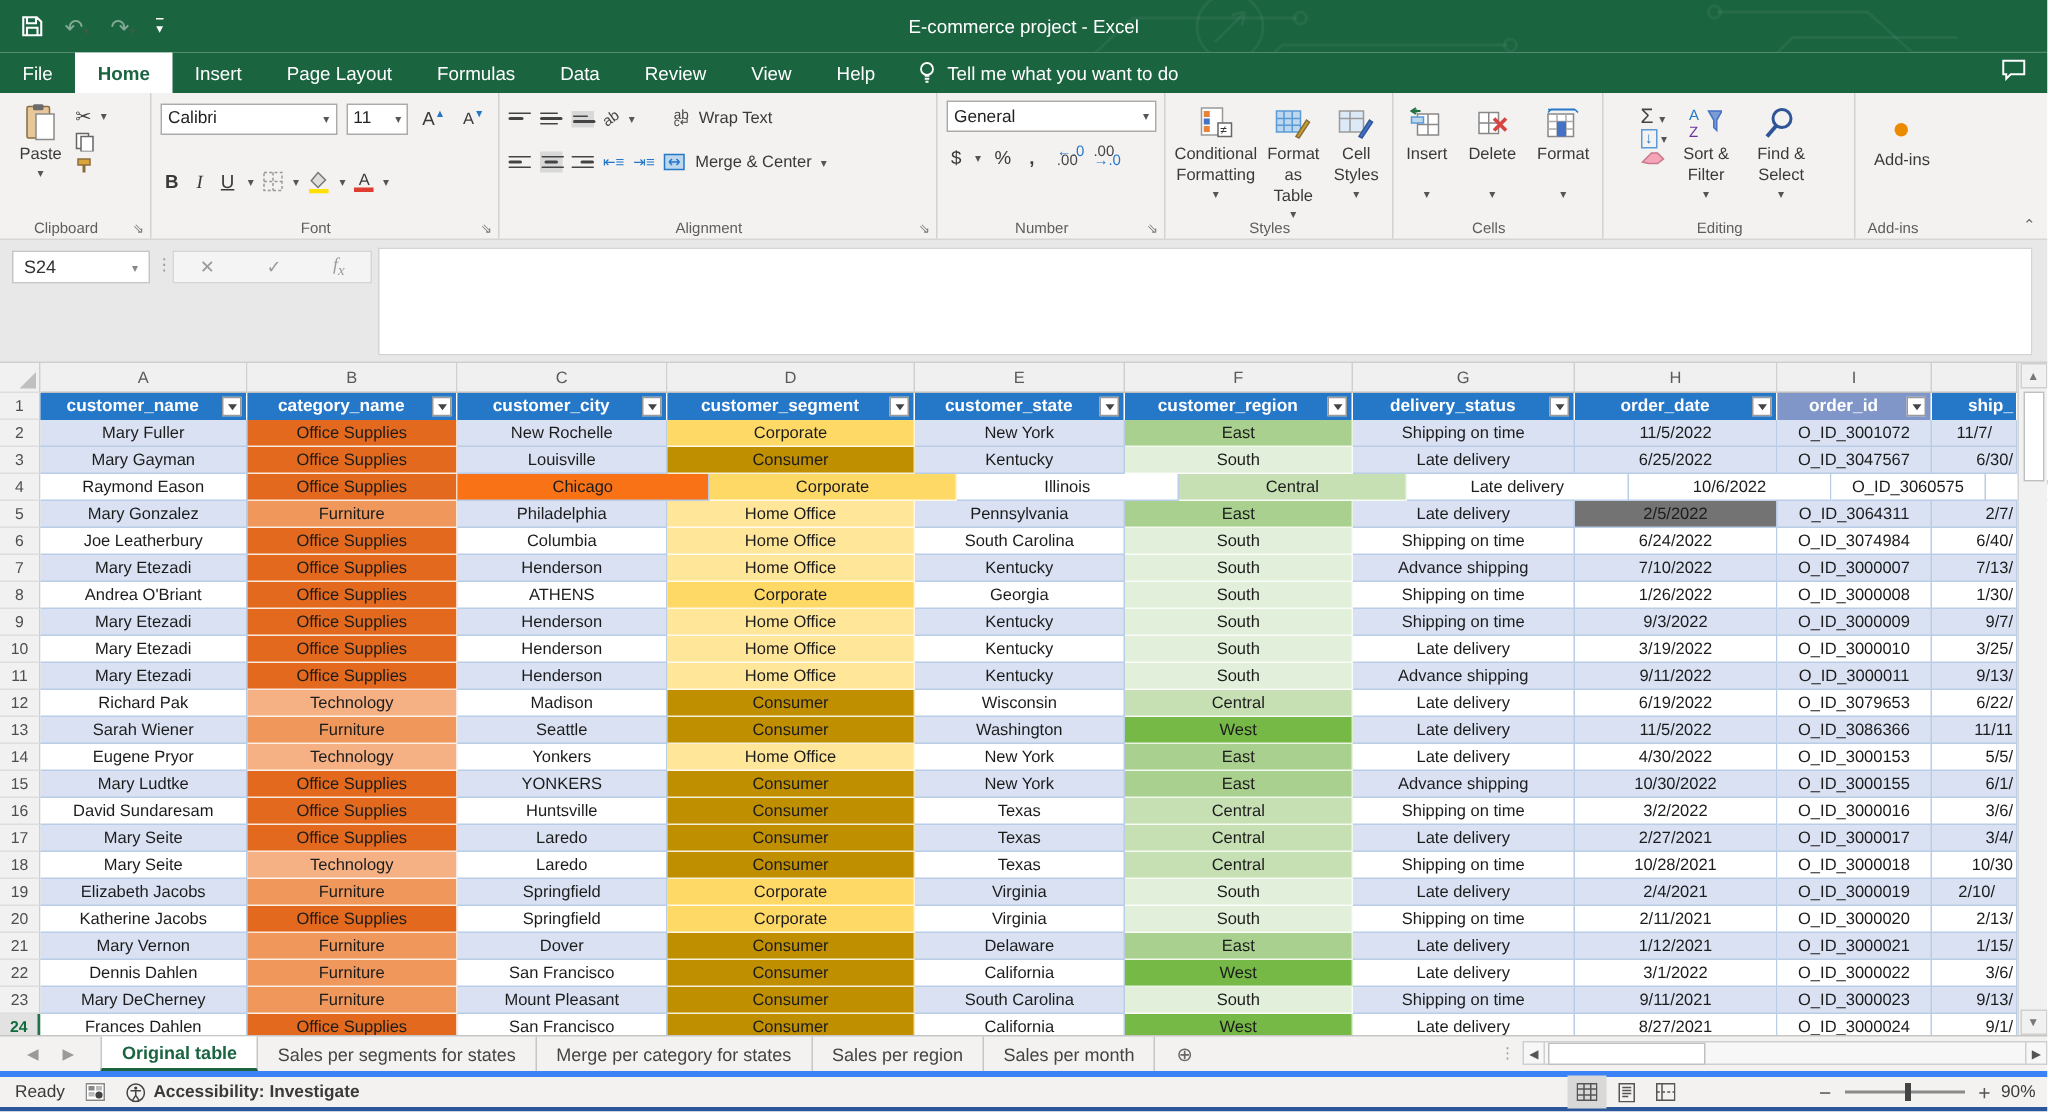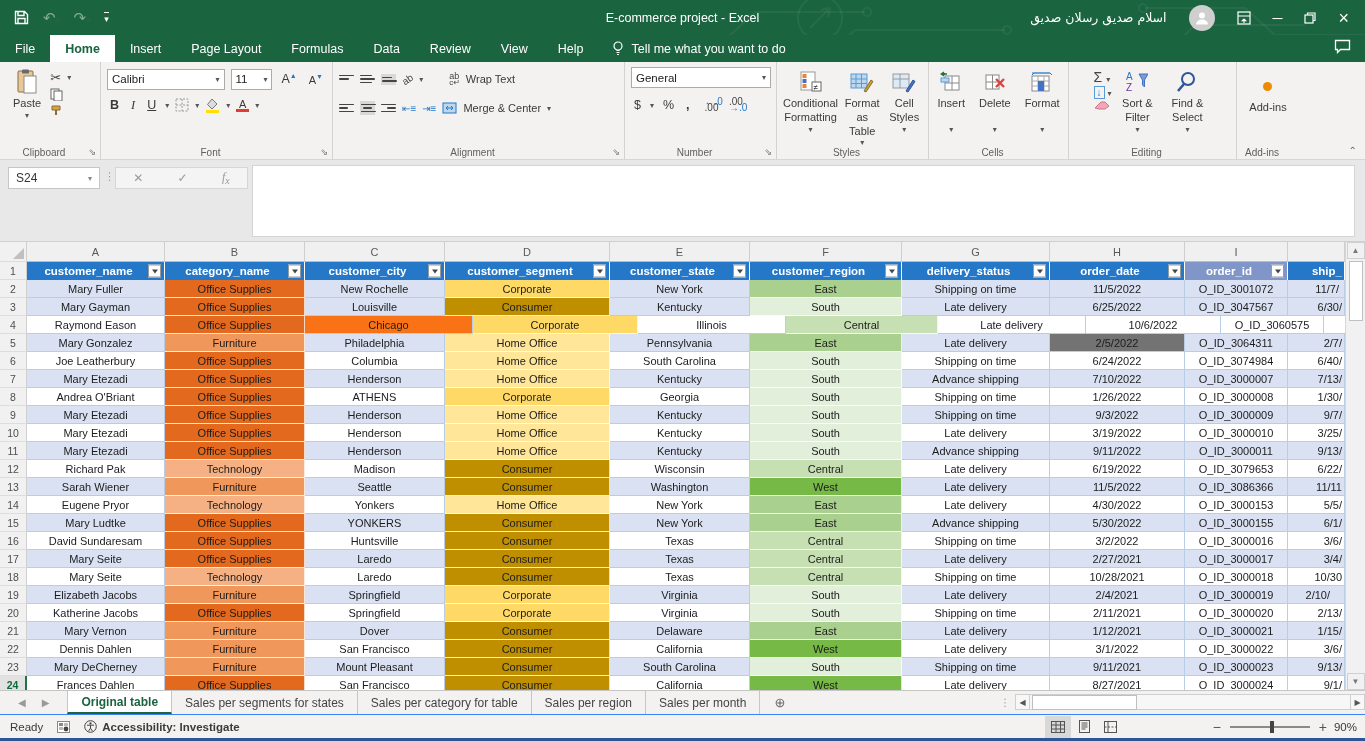--- a/index.html
+++ b/index.html
@@ -64,21 +64,21 @@
   .navarrs{display:flex;align-items:center;gap:16px;padding:0 18px;color:#9A9A9A;font-size:10px}
   .stab{display:flex;align-items:center;padding:0 13px;border-right:1px solid #C8C6C4;cursor:default;white-space:nowrap}
   .stab.active{background:#fff;color:#1B6440;font-weight:bold;border-bottom:2px solid #1B6440;border-left:1px solid #C8C6C4}
   .addsheet{display:flex;align-items:center;padding:0 14px;color:#666;font-size:13px}
   .hscroll{position:absolute;right:0;top:2px;height:18px;display:flex;align-items:center}
   .hdots{color:#999;font-size:10px;margin-right:5px}
   .harr{width:15px;height:16px;background:#F7F7F7;border:1px solid #CFCFCF;color:#555;font-size:8px;display:flex;align-items:center;justify-content:center}
   .htrack{width:320px;height:16px;background:#F7F7F7;border-top:1px solid #CFCFCF;border-bottom:1px solid #CFCFCF;position:relative}
   .hthumb{position:absolute;left:2px;top:0;width:105px;height:15px;background:#fff;border:1px solid #BFBFBF}
   
-  .statusbar{height:24px;background:#F3F2F1;display:flex;align-items:center;font-size:11.5px;color:#3B3A39;border-top:1px solid #3b82f6;position:relative}
+  .statusbar{height:24px;background:#F3F2F1;display:flex;align-items:center;font-size:11.5px;color:#3B3A39;border-top:4px solid #3b82f6;position:relative}
   .statusbar .lft{display:flex;align-items:center;gap:14px;padding-left:10px}
   .views{position:absolute;right:242px;display:flex;align-items:center}
   .viewbtn{width:26px;height:22px;display:flex;align-items:center;justify-content:center}
   .viewbtn.active{background:#D8D8D8}
   .zoomctl{position:absolute;right:38px;display:flex;align-items:center;gap:9px;color:#555}
   .zslider{width:80px;height:2px;background:#8A8A8A;position:relative}
   .zthumb{position:absolute;left:50%;top:-5px;width:4px;height:12px;background:#444}
   .zoomval{position:absolute;right:8px;font-size:11.5px}
   .bottomstrip{height:3px;background:#2B579A}
   svg{display:block}
@@ -105,43 +105,20 @@
     <span>
       <svg width="15" height="15" viewBox="0 0 15 15">
           <path d="M1.5 1.5 h9 l3 3 v9 h-12 z M4 1.5 v4 h6 v-4 M4 13.5 v-5 h7 v5" stroke="#fff" stroke-width="1.4" fill="none"></path>
         </svg>
     </span>
     <span class="dim" style="font-size:15px">↶<span class="arr">▾</span></span>
     <span class="dim" style="font-size:15px">↷<span class="arr">▾</span></span>
     <span style="font-size:9px;border-top:1.5px solid #fff;line-height:10px;padding-top:1px">▾</span>
   </div>
   <div class="title-center">E-commerce project  -  Excel</div>
-  <div class="tb-right">
-    <span class="username">اسلام صديق رسلان صديق</span>
-    <span class="avatar">
-      <svg width="16" height="16" viewBox="0 0 16 16">
-          <circle cx="8" cy="5.5" r="3" fill="#fff"></circle>
-          <path d="M2 14.5 a6 5 0 0 1 12 0 z" fill="#fff"></path>
-        </svg>
-    </span>
-    <span class="winbtn">
-      <svg width="14" height="14" viewBox="0 0 14 14">
-          <rect x="1" y="1" width="12" height="12" fill="none" stroke="#fff" stroke-width="1.2"></rect>
-          <path d="M1 5 h12 M7 12 v-4 m0 0 l-2.4 2.4 M7 8 l2.4 2.4" stroke="#fff" stroke-width="1.2" fill="none"></path>
-        </svg>
-    </span>
-    <span class="winbtn">─</span>
-    <span class="winbtn">
-      <svg width="12" height="12" viewBox="0 0 12 12">
-          <rect x="1" y="3" width="8" height="8" fill="none" stroke="#fff" stroke-width="1.2"></rect>
-          <path d="M3.5 3 V1 h7.5 v7.5 h-2" fill="none" stroke="#fff" stroke-width="1.2"></path>
-        </svg>
-    </span>
-    <span class="winbtn" style="font-size:18px">×</span>
-  </div>
 </div>
 
 <div class="menubar chrome">
   <div id="menu-tabs" style="display:flex">
       <div class="menu-tab">File</div>
       <div class="menu-tab active">Home</div>
       <div class="menu-tab">Insert</div>
       <div class="menu-tab">Page Layout</div>
       <div class="menu-tab">Formulas</div>
       <div class="menu-tab">Data</div>
@@ -190,21 +167,21 @@
             <path d="M2 2 h8 v4 h-8 z" fill="#D9A43B" stroke="#8a6d3b"></path>
             <path d="M6 6 v5" stroke="#8a6d3b" stroke-width="2"></path>
           </svg>
       </span>
     </div>
     <span class="arr" style="margin-top:6px">▾</span>
     <div class="group-label">Clipboard</div>
     <span class="launcher">⇘</span>
   </div>
 
-  <div class="group" style="width:232px;flex-direction:column;align-items:stretch;gap:2px">
+  <div class="group" style="width:232px;flex-direction:column;align-items:stretch;gap:18px">
     <div class="smallrow">
       <div class="combo" style="width:118px">
           <span>Calibri</span>
           <span class="arr">▾</span>
         </div>
       <div class="combo" style="width:42px">
           <span>11</span>
           <span class="arr">▾</span>
         </div>
       <span class="fmtbtn">A<sup style="font-size:7px;color:#2577C8">▲</sup></span>
@@ -516,21 +493,21 @@
         <div class="gut">2</div>
         <div class="c" style="width: 138px; background: rgb(217, 225, 242);">Mary Fuller</div>
         <div class="c colored" style="width: 140px; background: rgb(226, 105, 29);">Office Supplies</div>
         <div class="c" style="width: 140px; background: rgb(217, 225, 242);">New Rochelle</div>
         <div class="c colored" style="width: 165px; background: rgb(255, 217, 102);">Corporate</div>
         <div class="c" style="width: 140px; background: rgb(217, 225, 242);">New York</div>
         <div class="c colored" style="width: 152px; background: rgb(169, 208, 142);">East</div>
         <div class="c" style="width: 148px; background: rgb(217, 225, 242);">Shipping on time</div>
         <div class="c" style="width: 135px; background: rgb(217, 225, 242);">11/5/2022</div>
         <div class="c" style="width: 103px; background: rgb(217, 225, 242);">O_ID_3001072</div>
-        <div class="c" style="width: 57px; background: rgb(217, 225, 242); justify-content: flex-end; padding-right: 5px;">11/7/</div>
+        <div class="c" style="width: 57px; background: rgb(217, 225, 242); justify-content: flex-end; padding-right: 16px;">11/7/</div>
       </div>
       <div class="grow">
         <div class="gut">3</div>
         <div class="c" style="width: 138px; background: rgb(217, 225, 242);">Mary Gayman</div>
         <div class="c colored" style="width: 140px; background: rgb(226, 105, 29);">Office Supplies</div>
         <div class="c" style="width: 140px; background: rgb(217, 225, 242);">Louisville</div>
         <div class="c colored" style="width: 165px; background: rgb(191, 143, 0);">Consumer</div>
         <div class="c" style="width: 140px; background: rgb(217, 225, 242);">Kentucky</div>
         <div class="c colored" style="width: 152px; background: rgb(226, 239, 218);">South</div>
         <div class="c" style="width: 148px; background: rgb(217, 225, 242);">Late delivery</div>
@@ -683,21 +660,21 @@
       </div>
       <div class="grow">
         <div class="gut">15</div>
         <div class="c" style="width: 138px; background: rgb(217, 225, 242);">Mary Ludtke</div>
         <div class="c colored" style="width: 140px; background: rgb(226, 105, 29);">Office Supplies</div>
         <div class="c" style="width: 140px; background: rgb(217, 225, 242);">YONKERS</div>
         <div class="c colored" style="width: 165px; background: rgb(191, 143, 0);">Consumer</div>
         <div class="c" style="width: 140px; background: rgb(217, 225, 242);">New York</div>
         <div class="c colored" style="width: 152px; background: rgb(169, 208, 142);">East</div>
         <div class="c" style="width: 148px; background: rgb(217, 225, 242);">Advance shipping</div>
-        <div class="c" style="width: 135px; background: rgb(217, 225, 242);">5/30/2022</div>
+        <div class="c" style="width: 135px; background: rgb(217, 225, 242);">10/30/2022</div>
         <div class="c" style="width: 103px; background: rgb(217, 225, 242);">O_ID_3000155</div>
         <div class="c" style="width: 57px; background: rgb(217, 225, 242); justify-content: flex-end; padding-right: 2px;">6/1/</div>
       </div>
       <div class="grow">
         <div class="gut">16</div>
         <div class="c" style="width: 138px; background: rgb(255, 255, 255);">David Sundaresam</div>
         <div class="c colored" style="width: 140px; background: rgb(226, 105, 29);">Office Supplies</div>
         <div class="c" style="width: 140px; background: rgb(255, 255, 255);">Huntsville</div>
         <div class="c colored" style="width: 165px; background: rgb(191, 143, 0);">Consumer</div>
         <div class="c" style="width: 140px; background: rgb(255, 255, 255);">Texas</div>
@@ -822,21 +799,21 @@
 </div>
 
 <div class="sheettabs">
   <div class="navarrs">
     <span>◀</span>
     <span>▶</span>
   </div>
   <div id="sheet-tab-host" style="display:flex">
       <div class="stab active">Original table</div>
       <div class="stab">Sales per segments for states</div>
-      <div class="stab">Sales per category for table</div>
+      <div class="stab">Merge per category for states</div>
       <div class="stab">Sales per region</div>
       <div class="stab">Sales per month</div>
     </div>
   <div class="addsheet">⊕</div>
   <div class="hscroll">
     <span class="hdots">⋮</span>
     <div class="harr">◀</div>
     <div class="htrack">
         <div class="hthumb"></div>
       </div>

